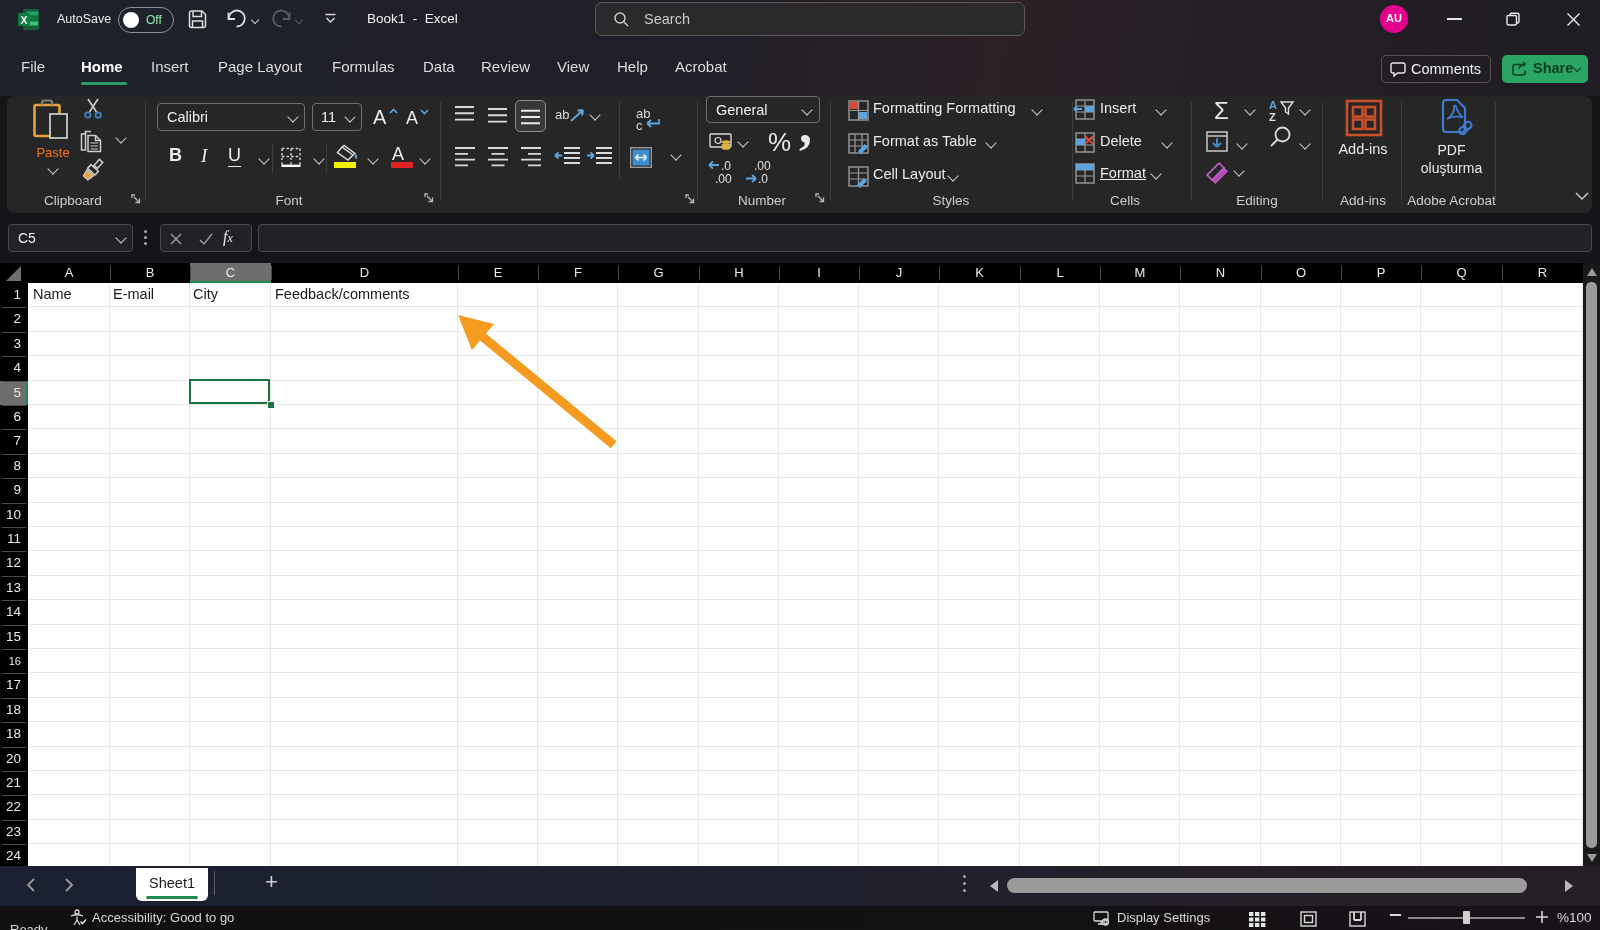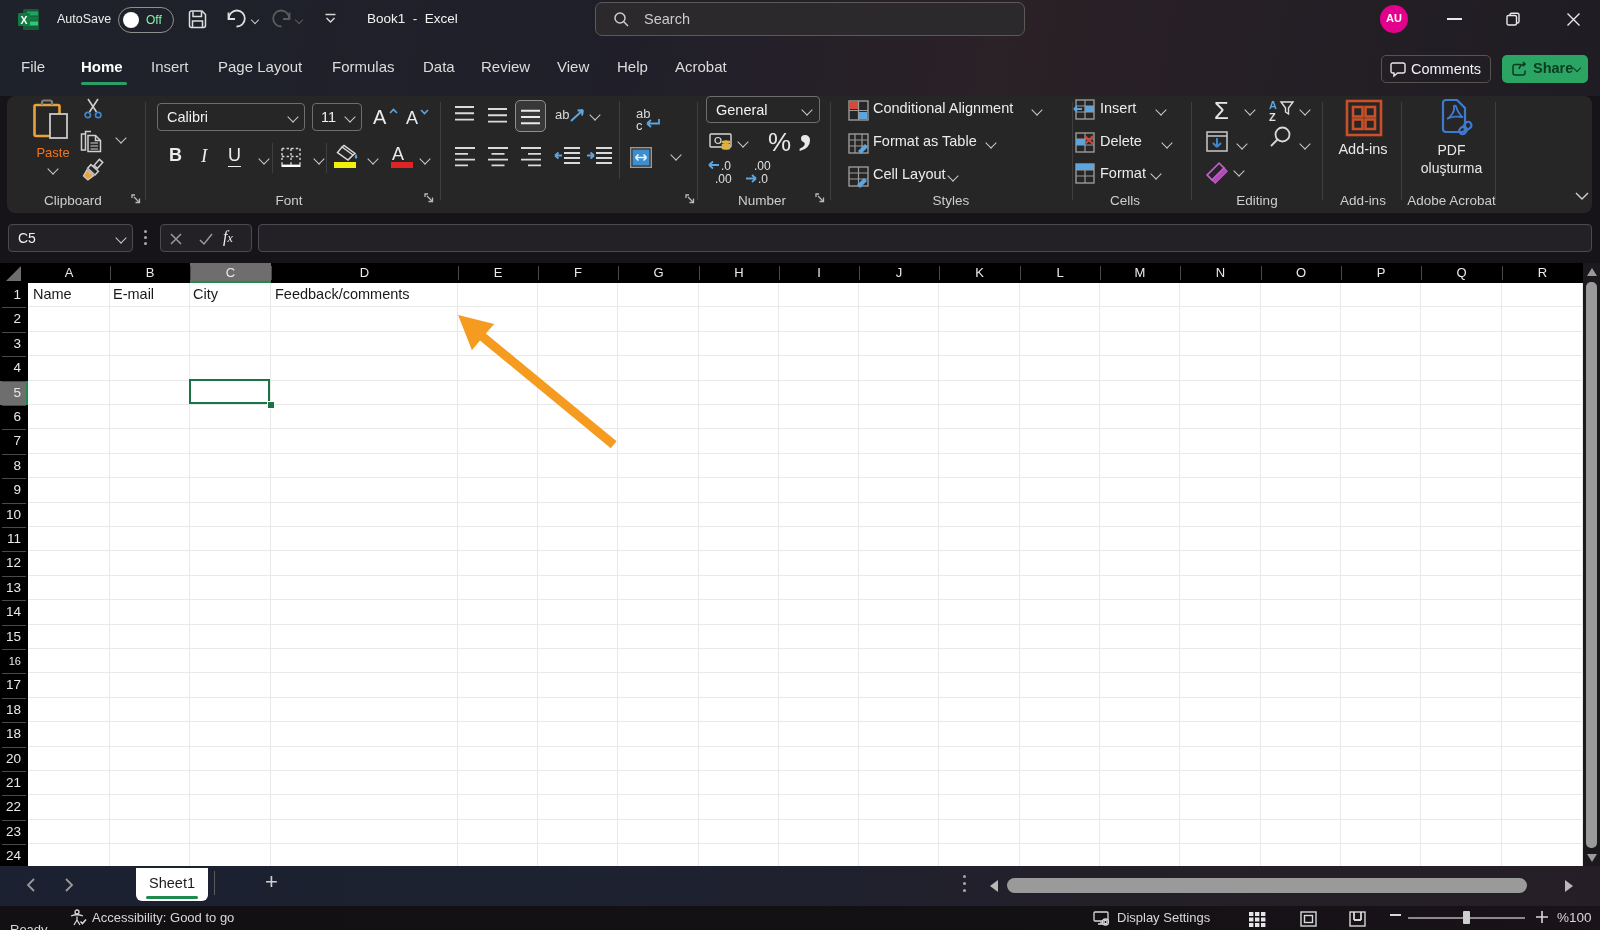--- a/index.html
+++ b/index.html
@@ -292,21 +292,21 @@
       <path d="M8.5 4.5 V8.5 H4.5"></path>
  </svg>
  <div class="ab vsep" style="left:823px;top:6px;height:98px;"></div>
 
  <svg class="ab" style="left:841px;top:4px;" width="21" height="21" viewBox="0 0 21 21">
   <rect x="1" y="1" width="19" height="19" fill="none" stroke="#9a9a9a" stroke-width="1.4"></rect>
   <rect x="2" y="2" width="8" height="7" fill="#d44a3a"></rect>
       <rect x="11" y="12" width="8" height="7" fill="#5ea4dd"></rect>
   <path d="M10.5 1 V20 M1 10.5 H20" stroke="#9a9a9a" stroke-width="1.2"></path>
  </svg>
- <div class="ab" style="left:866px;top:4px;font-size:14.5px;color:#ececec;">Conditional Alignment</div>
+ <div class="ab" style="left:866px;top:4px;font-size:14.5px;color:#ececec;">Formatting Formatting</div>
  <div class="ab chev" style="left:1026px;top:10px;"></div>
  <svg class="ab" style="left:841px;top:37px;" width="21" height="21" viewBox="0 0 21 21">
   <rect x="1" y="1" width="19" height="19" fill="none" stroke="#9a9a9a" stroke-width="1.4"></rect>
   <path d="M1 7 H20 M1 13 H20 M7 1 V20 M14 1 V20" stroke="#9a9a9a" stroke-width="1.2"></path>
   <path d="M10 18 L17 11 L20 14 L13 21 Z" fill="#5ea4dd"></path>
  </svg>
  <div class="ab" style="left:866px;top:37px;font-size:14.5px;color:#ececec;">Format as Table</div>
  <div class="ab chev" style="left:980px;top:43px;"></div>
  <svg class="ab" style="left:841px;top:70px;" width="21" height="21" viewBox="0 0 21 21">
   <rect x="1" y="1" width="19" height="19" fill="none" stroke="#9a9a9a" stroke-width="1.4"></rect>
@@ -332,21 +332,21 @@
   <rect x="3" y="7" width="9" height="6" fill="#5ea4dd"></rect>
   <path d="M12 4 L20 12 M20 4 L12 12" stroke="#d44a3a" stroke-width="2"></path>
  </svg>
  <div class="ab" style="left:1093px;top:37px;font-size:14.5px;color:#ececec;">Delete</div>
  <div class="ab chev" style="left:1156px;top:43px;"></div>
  <svg class="ab" style="left:1066px;top:67px;" width="22" height="21" viewBox="0 0 22 21">
   <rect x="3" y="1" width="18" height="19" fill="none" stroke="#9a9a9a" stroke-width="1.4"></rect>
   <path d="M3 7 H21 M3 13 H21 M12 1 V20" stroke="#9a9a9a" stroke-width="1.2"></path>
   <rect x="3" y="1" width="18" height="6" fill="#5ea4dd"></rect>
  </svg>
- <div class="ab" style="left:1093px;top:69px;font-size:14.5px;color:#ececec;">Format</div>
+ <div class="ab" style="left:1093px;top:69px;font-size:14.5px;color:#ececec;text-decoration:underline;">Format</div>
  <div class="ab chev" style="left:1145px;top:74px;"></div>
  <div class="ab glabel" style="left:1055px;top:97px;width:126px;">Cells</div>
  <div class="ab vsep" style="left:1184px;top:6px;height:98px;"></div>
 
  <div class="ab" style="left:1207px;top:1px;font-size:24px;color:#e8e8e8;">Σ</div>
  <div class="ab chev" style="left:1239px;top:10px;"></div>
  <svg class="ab" style="left:1262px;top:3px;" width="30" height="23" viewBox="0 0 30 23">
   <text x="0" y="10" font-size="11" font-weight="bold" fill="#5ea4dd" font-family="Liberation Sans">A</text>
   <text x="0" y="22" font-size="11" font-weight="bold" fill="#e0e0e0" font-family="Liberation Sans">Z</text>
   <path d="M12 3 H24 L19.5 9 V15 L16.5 13 V9 Z" fill="none" stroke="#e0e0e0" stroke-width="1.4"></path>

